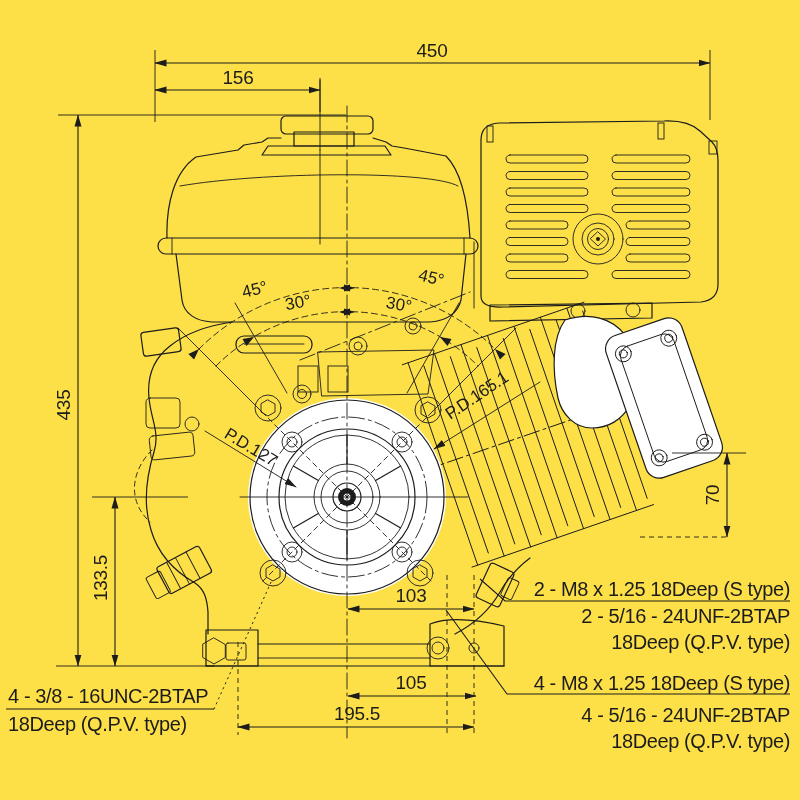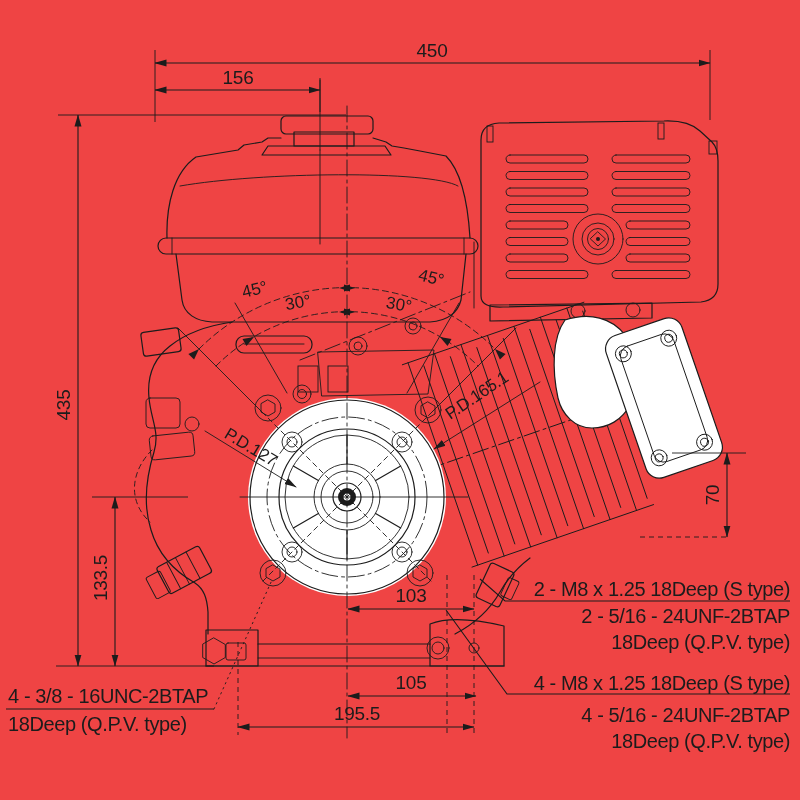--- a/index.html
+++ b/index.html
@@ -1,16 +1,16 @@
 <!DOCTYPE html>
 <html><head>
 <meta charset="utf-8">
 <style>
   html,body{margin:0;padding:0;background:#e9e9e9;}
-  .stage{width:800px;height:800px;background:#ef4444;position:relative;margin:0 auto;
+  .stage{width:800px;height:800px;background:#fde047;position:relative;margin:0 auto;
          font-family:"Liberation Sans", sans-serif;}
   svg{display:block;}
   .ln{stroke:#1c1c1c;fill:none;stroke-width:1.2;stroke-linecap:round;stroke-linejoin:round;}
   .th{stroke:#1c1c1c;fill:none;stroke-width:0.9;stroke-linecap:round;}
   .dim{stroke:#1c1c1c;fill:none;stroke-width:1.1;}
   .ext{stroke:#1c1c1c;fill:none;stroke-width:0.9;}
   .dash{stroke-dasharray:5 4;}
   .cdash{stroke-dasharray:16 4 3 4;}
   .adash{stroke-dasharray:6 4;}
   .dot{stroke-dasharray:1.5 4;}

